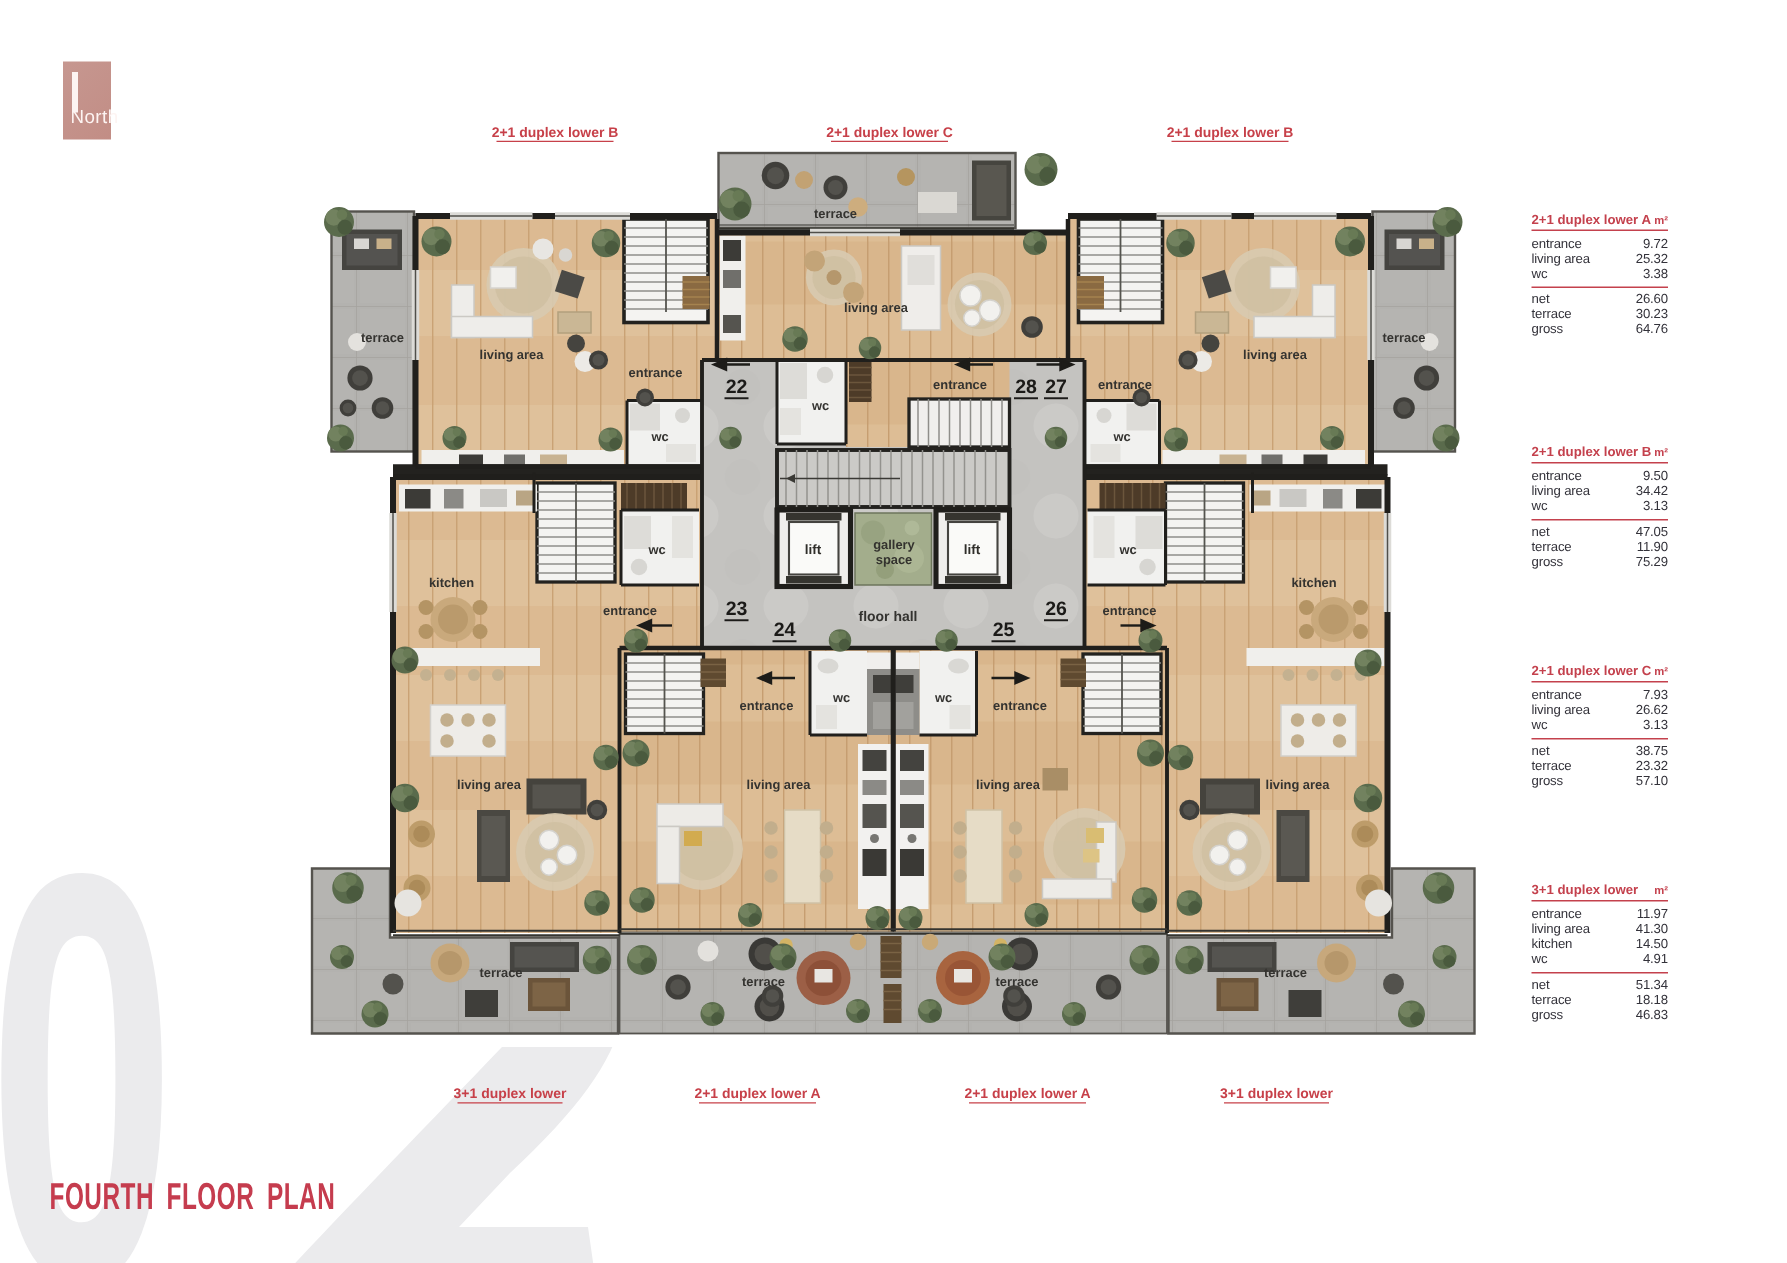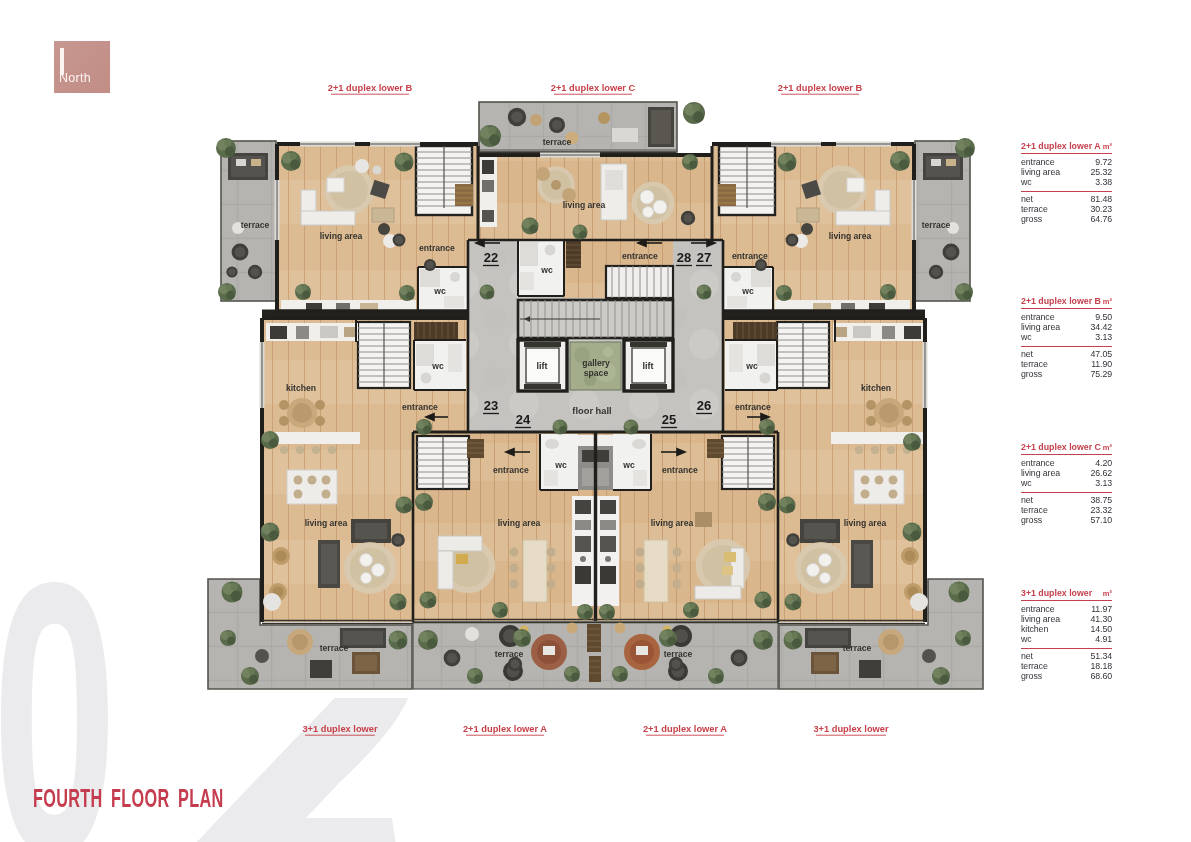--- a/index.html
+++ b/index.html
@@ -16,21 +16,21 @@
 </head>
 <body>
 
 <svg class="abs" style="left:0;top:0" width="1191" height="842" viewBox="0 0 1191 842">
 <g transform="translate(-8,0)" fill="#ebebed">
 <text x="0" y="853" font-size="388" font-weight="bold" transform="scale(0.58,1)" font-family="Liberation Sans, sans-serif">0</text>
 </g>
 <path fill="#ebebed" d="M210,660 C210,598 254,566 308,566 C368,566 418,600 418,654 C418,694 396,730 340,782 L306,818 L392,818 L398,860 L180,860 C232,804 308,726 350,682 C362,669 366,661 366,653 C366,624 340,606 308,606 C272,606 256,628 254,660 Z"></path>
 </svg>
 
-<div class="abs" style="left:54px;top:41px;width:56px;height:52px;background:linear-gradient(135deg,#c69790 0%,#c28d85 100%);">
+<div class="abs" style="left:42px;top:41px;width:32px;height:52px;background:linear-gradient(135deg,#c69790 0%,#c28d85 100%);">
 <div class="abs" style="left:6px;top:7px;width:3.5px;height:27px;background:#fdf4f2;"></div>
 <div class="abs" style="left:5px;top:30px;color:#fdf4f2;font-size:12.5px;font-weight:400;letter-spacing:0.3px;">North</div>
 </div>
 
 <div class="abs" style="left:33px;top:784px;color:#c53c4e;font-size:25px;font-weight:700;letter-spacing:0.5px;transform:scaleX(0.65);transform-origin:0 0;white-space:nowrap;">FOURTH  FLOOR  PLAN</div>
 
 <div class="tbl" style="left:1021px;top:141px">
 <div class="th">
       <span>2+1 duplex lower A</span>
       <span class="m2">m²</span>
@@ -44,21 +44,21 @@
       <span>living area</span>
       <b>25.32</b>
     </div>
 <div class="tr">
       <span>wc</span>
       <b>3.38</b>
     </div>
 <div class="sep"></div>
 <div class="tr">
       <span>net</span>
-      <b>81.48</b>
+      <b>26.60</b>
     </div>
 <div class="tr">
       <span>terrace</span>
       <b>30.23</b>
     </div>
 <div class="tr">
       <span>gross</span>
       <b>64.76</b>
     </div>
 </div>
@@ -97,21 +97,21 @@
 </div>
 
 <div class="tbl" style="left:1021px;top:442px">
 <div class="th">
       <span>2+1 duplex lower C</span>
       <span class="m2">m²</span>
     </div>
 <div class="gap"></div>
 <div class="tr">
       <span>entrance</span>
-      <b>4.20</b>
+      <b>7.93</b>
     </div>
 <div class="tr">
       <span>living area</span>
       <b>26.62</b>
     </div>
 <div class="tr">
       <span>wc</span>
       <b>3.13</b>
     </div>
 <div class="sep"></div>
@@ -155,21 +155,21 @@
 <div class="tr">
       <span>net</span>
       <b>51.34</b>
     </div>
 <div class="tr">
       <span>terrace</span>
       <b>18.18</b>
     </div>
 <div class="tr">
       <span>gross</span>
-      <b>68.60</b>
+      <b>46.83</b>
     </div>
 </div>
 
 <svg class="abs" style="left:0;top:0" width="1191" height="842" viewBox="0 0 1191 842">
 <defs>
 <pattern id="wood" width="16" height="90" patternUnits="userSpaceOnUse">
 <rect width="16" height="90" fill="#dcba92"></rect>
 <rect x="0" width="1" height="90" fill="#c69c6e" fill-opacity="0.8"></rect>
 <rect x="1" y="0" width="15" height="44" fill="#e8d0ae" opacity="0.32"></rect>
 </pattern>

